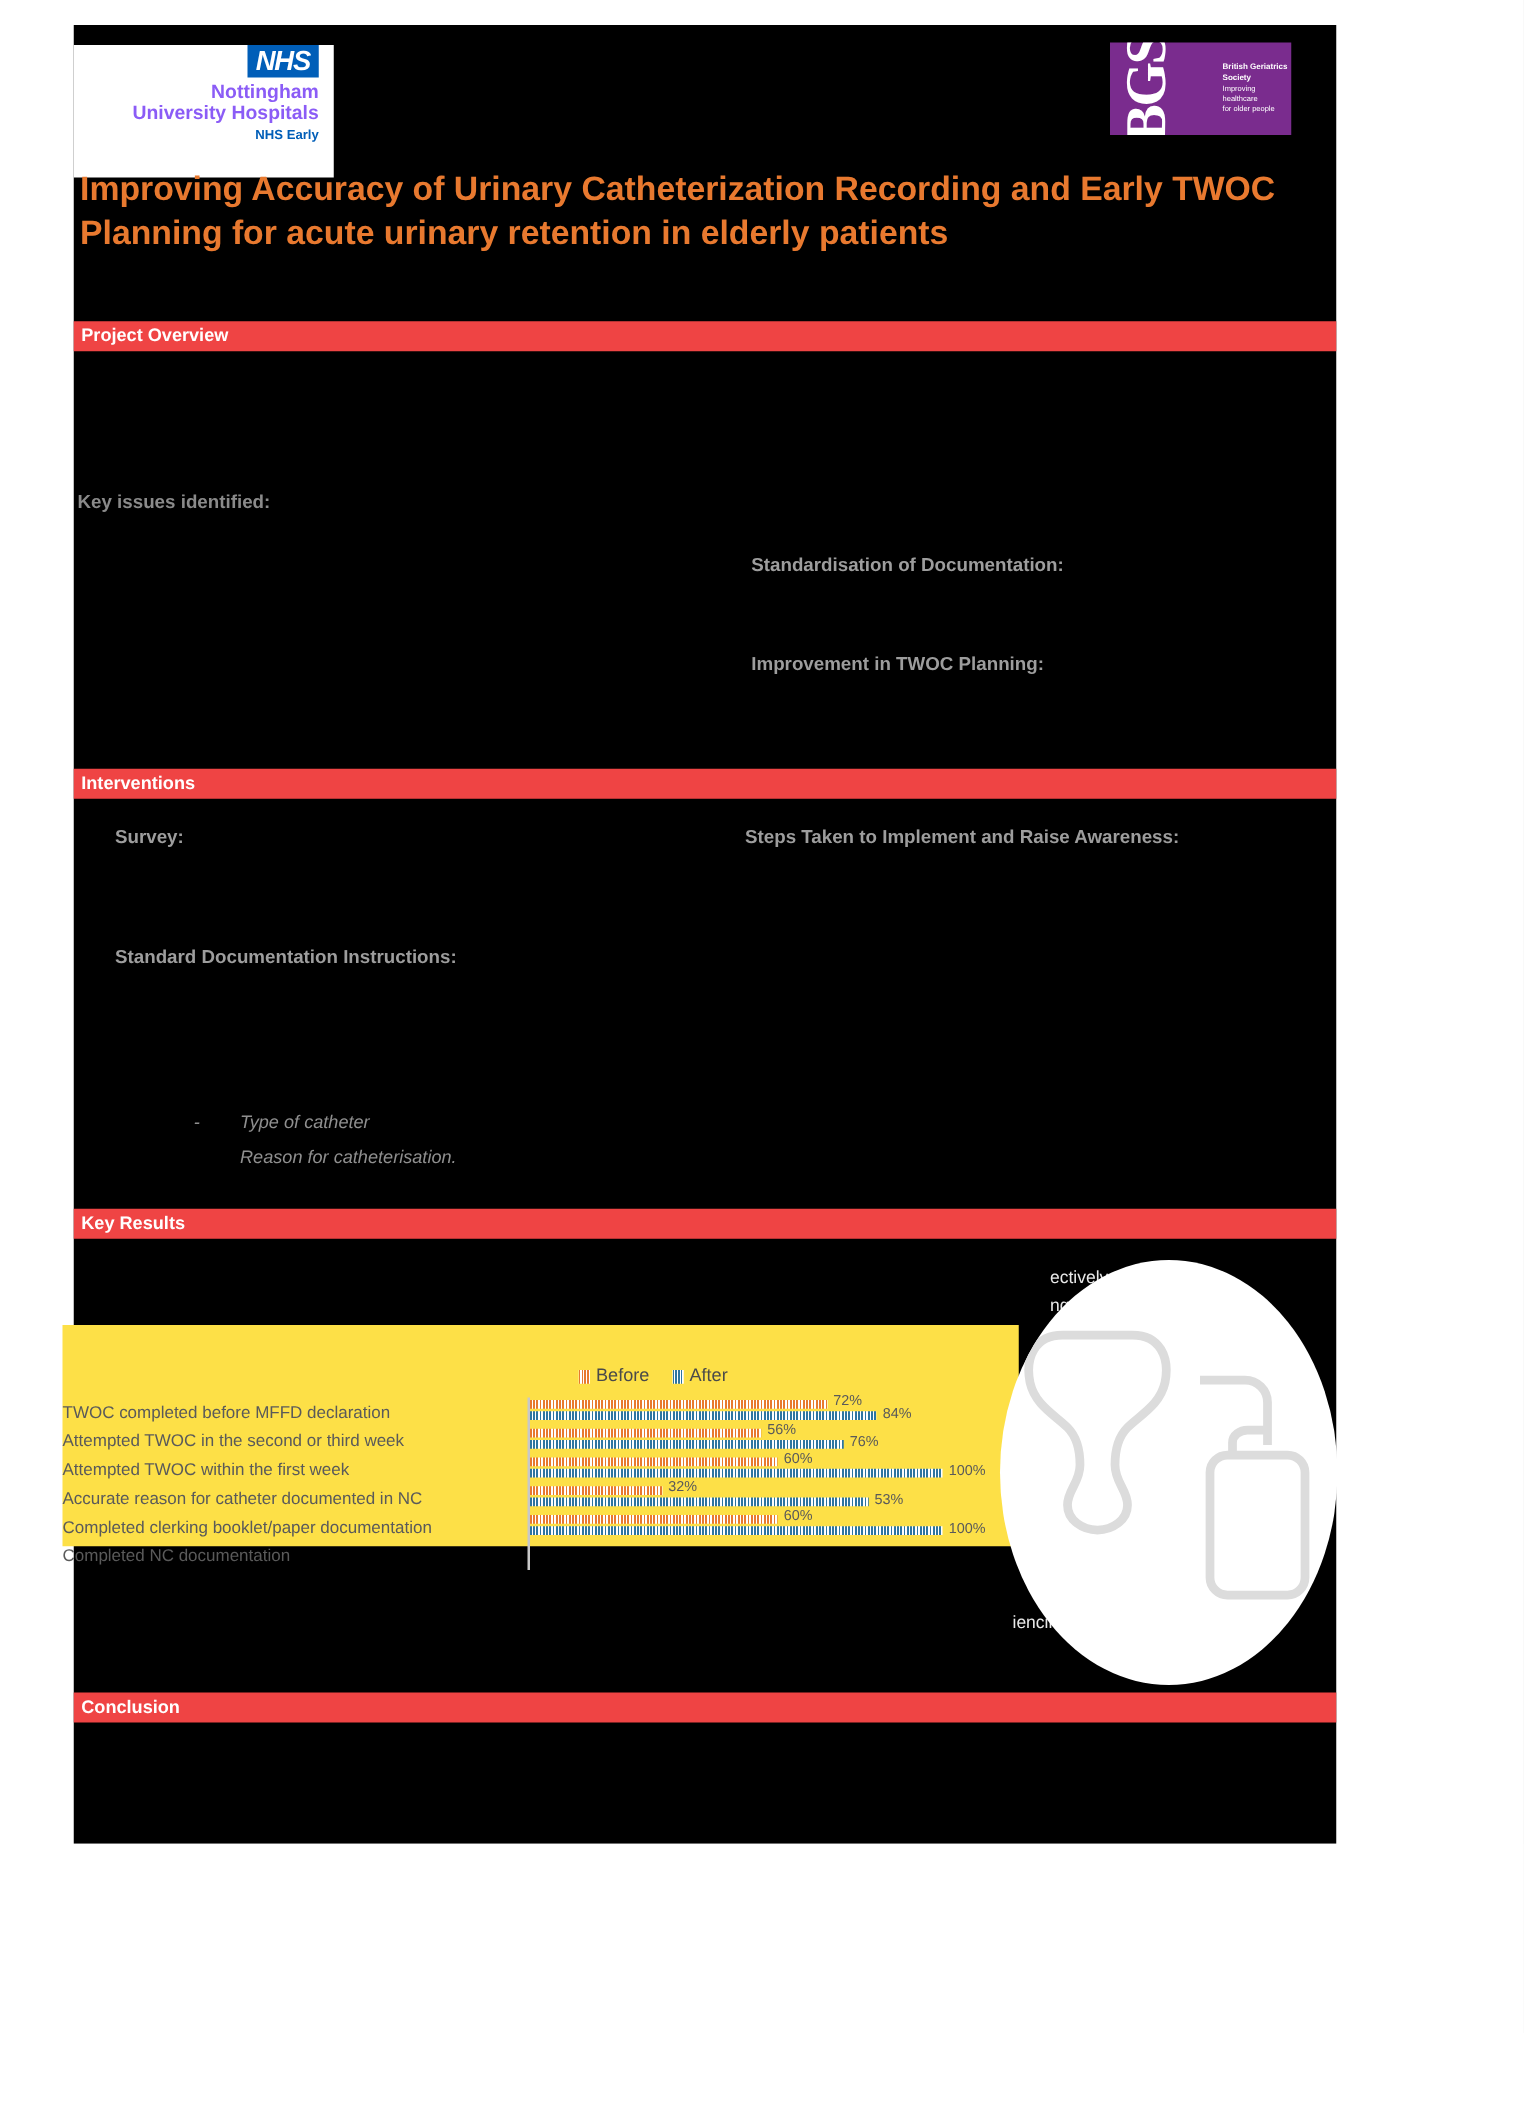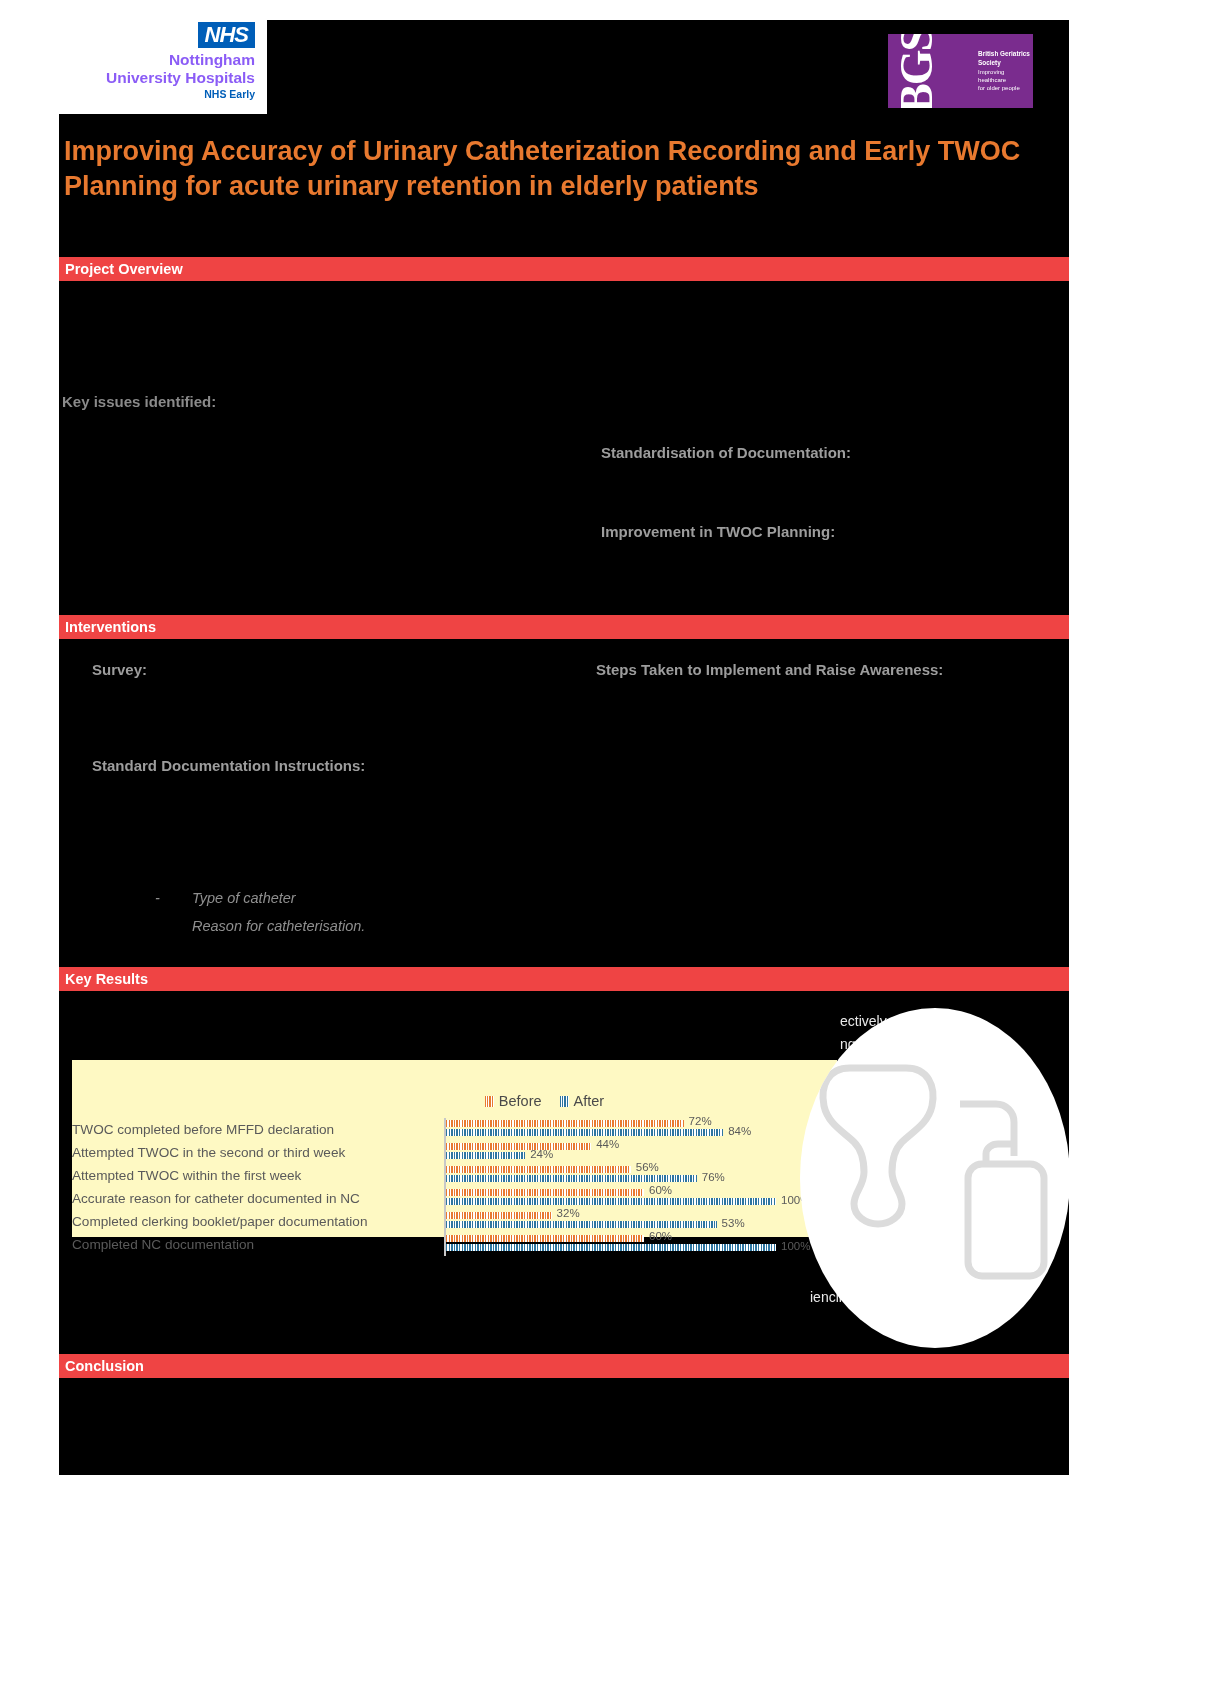--- a/index.html
+++ b/index.html
@@ -23,28 +23,28 @@
     left: 59px;
     top: 20px;
     width: 1010px;
     height: 1455px;
     background: #000000;
   }
   
   .nhs-logo-box {
     position: absolute;
     left: 59px;
-    top: 8px;
+    top: 36px;
     width: 208px;
     height: 106px;
     background: #ffffff;
     display: flex;
     flex-direction: column;
     align-items: flex-end;
-    justify-content: center;
+    justify-content: flex-start;
     padding-right: 12px;
     box-sizing: border-box;
   }
   .nhs-badge {
     background: #005EB8;
     color: #ffffff;
     font-weight: bold;
     font-style: italic;
     font-size: 22px;
     letter-spacing: -1px;
@@ -158,25 +158,25 @@
     position: absolute;
     color: #e9e9e9;
     font-size: 14px;
     line-height: 1.62;
   }
   #rt-1 { left: 840px; top: 1010px; width: 230px; }
   #rt-2 { left: 810px; top: 1286px; width: 260px; }
   
   .chart-card {
     position: absolute;
-    left: 72px;
+    left: 50px;
     top: 1060px;
     width: 765px;
     height: 177px;
-    background: #fef9c3;
+    background: #fde047;
   }
   .chart-legend {
     display: flex;
     justify-content: center;
     align-items: center;
     gap: 18px;
     padding-top: 33px;
     font-size: 14.5px;
     color: #4a4a4a;
     margin-left: 180px;
@@ -331,26 +331,20 @@
           <div class="cat-label">Accurate reason for catheter documented in NC</div>
           <div class="cat-label">Completed clerking booklet/paper documentation</div>
           <div class="cat-label">Completed NC documentation</div>
         </div>
       <div class="bars-area" id="bars-area">
           <div class="bar-group">
             <div class="bar before" style="width: 237.6px;"></div>
             <div class="bar-val before" style="left: 242.6px;">72%</div>
             <div class="bar after" style="width: 277.2px;"></div>
             <div class="bar-val after" style="left: 282.2px;">84%</div>
-          </div>
-          <div class="bar-group">
-            <div class="bar before" style="width: 145.2px;"></div>
-            <div class="bar-val before" style="left: 150.2px;">44%</div>
-            <div class="bar after" style="width: 79.2px;"></div>
-            <div class="bar-val after" style="left: 84.2px;">24%</div>
           </div>
           <div class="bar-group">
             <div class="bar before" style="width: 184.8px;"></div>
             <div class="bar-val before" style="left: 189.8px;">56%</div>
             <div class="bar after" style="width: 250.8px;"></div>
             <div class="bar-val after" style="left: 255.8px;">76%</div>
           </div>
           <div class="bar-group">
             <div class="bar before" style="width: 198px;"></div>
             <div class="bar-val before" style="left: 203px;">60%</div>

